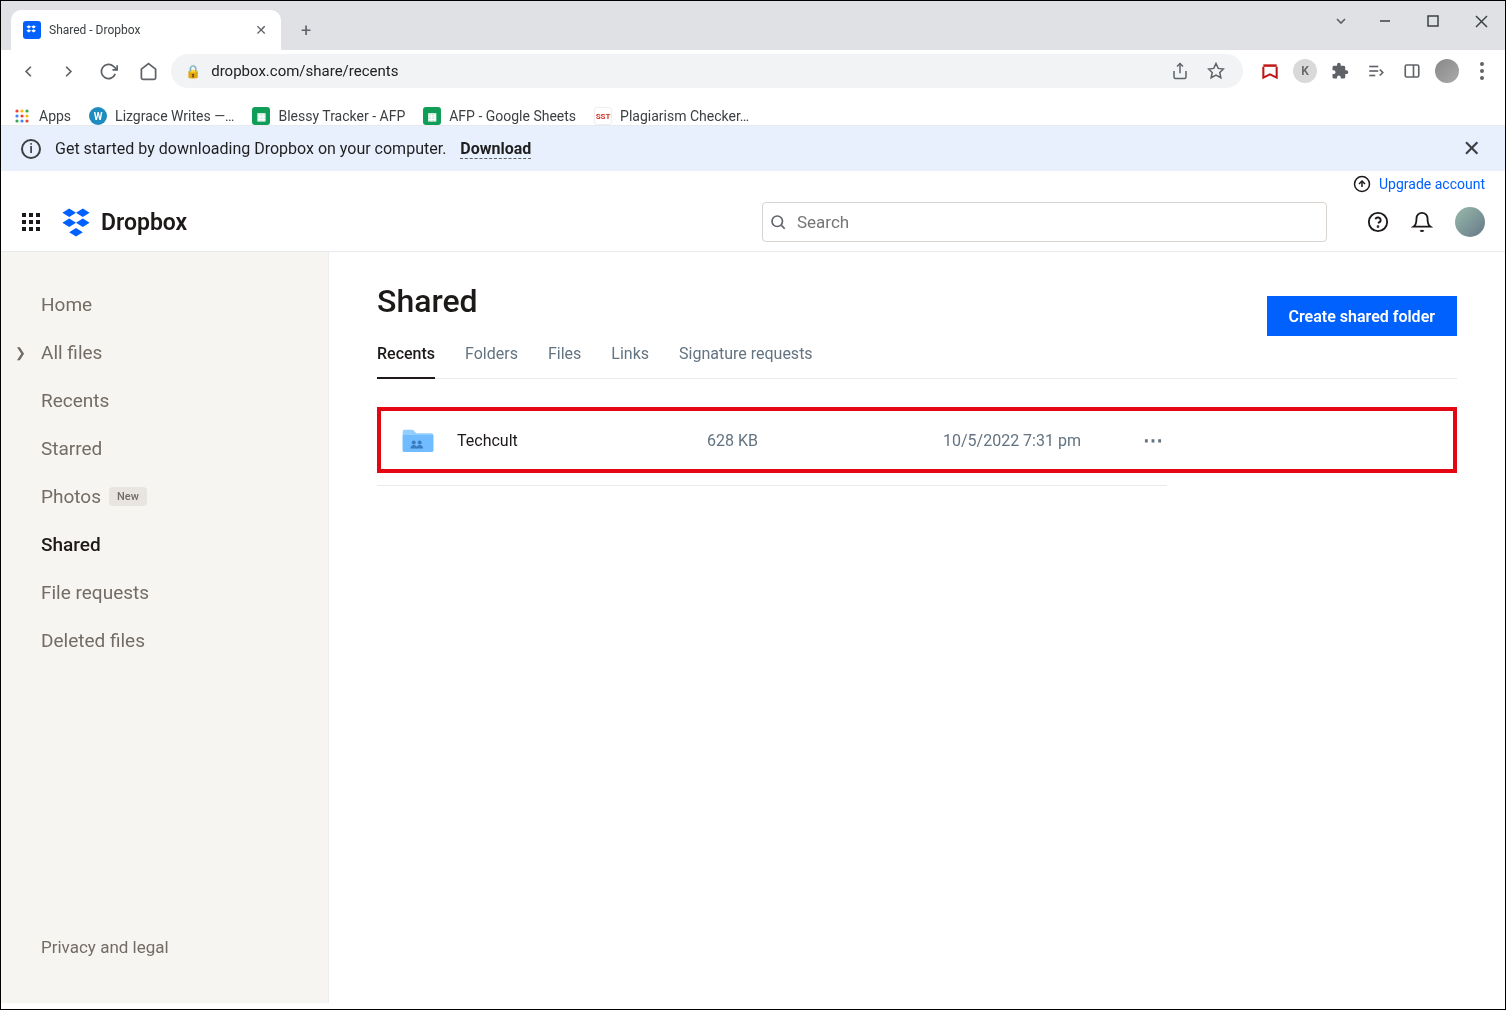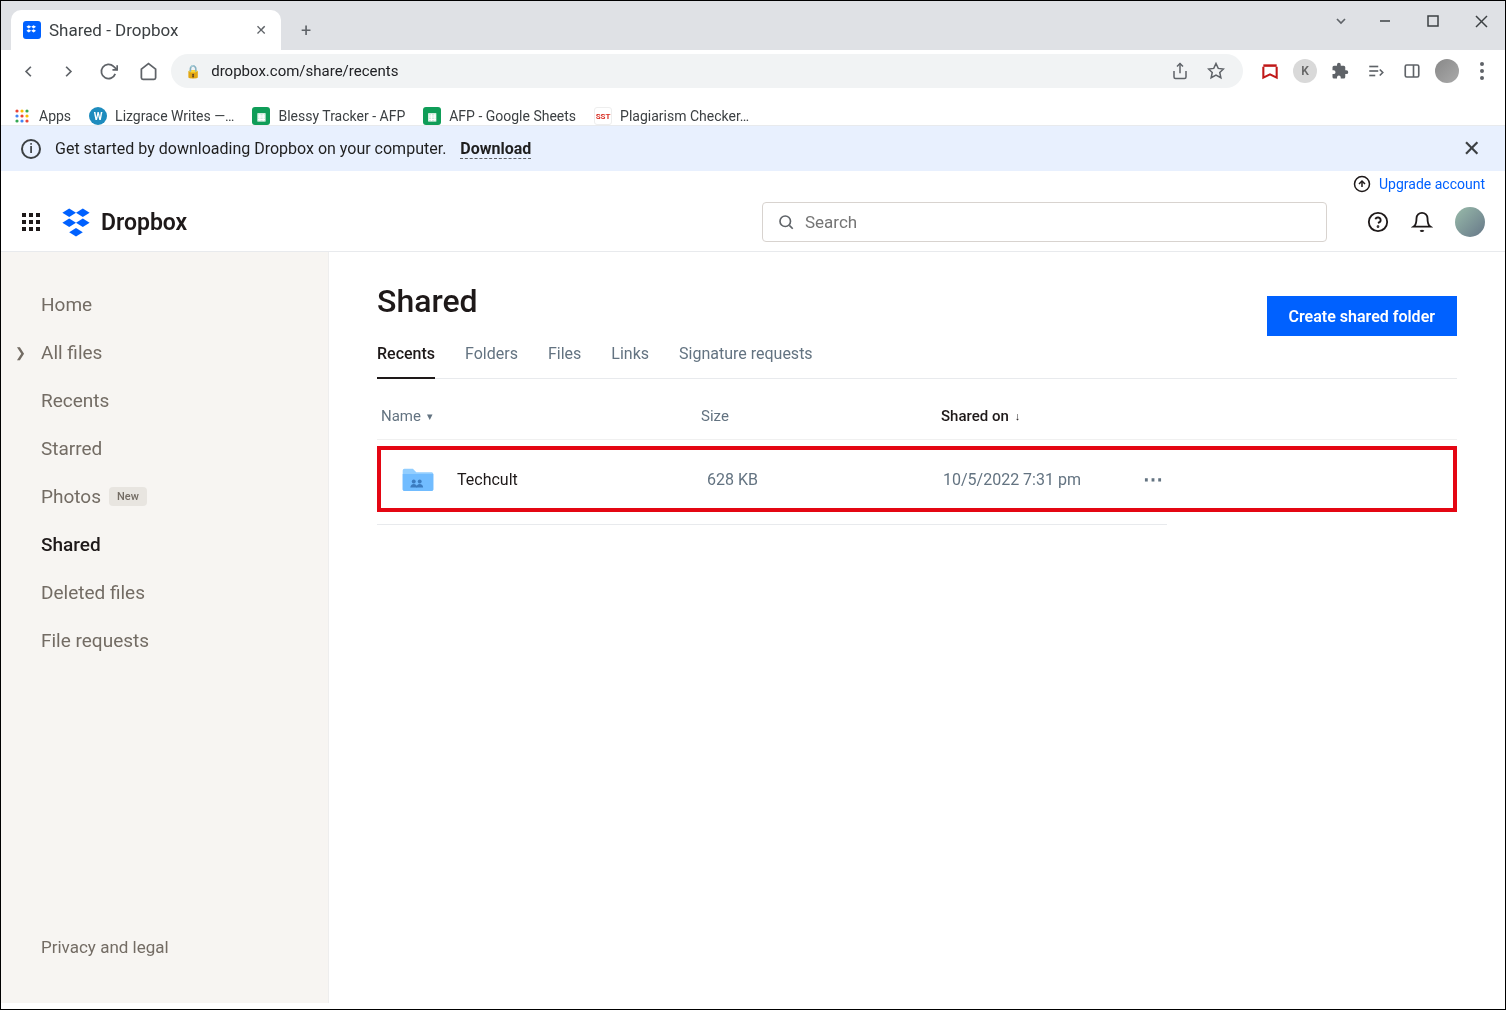--- a/index.html
+++ b/index.html
@@ -3,21 +3,21 @@
 <meta charset="utf-8">
 <style>
 * { margin:0; padding:0; box-sizing:border-box; font-family:-apple-system,BlinkMacSystemFont,"Segoe UI",Roboto,Helvetica,Arial,sans-serif; }
 body { width:1506px; height:1010px; background:#fff; overflow:hidden; border:1px solid #000; }
 
 
 .chrome-top { background:#dfe1e5; height:49px; display:flex; align-items:flex-end; padding-left:10px; position:relative; }
 .tab { background:#fff; border-radius:10px 10px 0 0; height:40px; width:270px; display:flex; align-items:center; padding:0 12px; gap:8px; }
 .favicon { width:18px; height:18px; background:#0061ff; border-radius:3px; display:flex; align-items:center; justify-content:center; }
 .favicon svg { width:12px; height:12px; }
-.tab-title { font-size:17px; color:#3c4043; flex:1; white-space:nowrap; overflow:hidden; }
+.tab-title { font-size:12px; color:#3c4043; flex:1; white-space:nowrap; overflow:hidden; }
 .tab-close { width:16px; height:16px; display:flex; align-items:center; justify-content:center; color:#5f6368; font-size:14px; cursor:pointer; }
 .new-tab { width:30px; height:30px; display:flex; align-items:center; justify-content:center; margin-left:10px; margin-bottom:5px; color:#5f6368; font-size:18px; cursor:pointer; }
 .window-controls { position:absolute; right:0; top:0; display:flex; height:40px; align-items:center; }
 .win-btn { width:48px; height:40px; display:flex; align-items:center; justify-content:center; color:#3c4043; font-size:14px; cursor:pointer; }
 .chevron-btn { width:40px; }
 
 .addr-bar { height:42px; background:#fff; display:flex; align-items:center; padding:0 10px; gap:6px; }
 .nav-ico { width:34px; height:34px; display:flex; align-items:center; justify-content:center; color:#5f6368; border-radius:50%; cursor:pointer; }
 .nav-ico svg { width:19px; height:19px; }
 .url-box { flex:1; height:34px; background:#f1f3f4; border-radius:17px; display:flex; align-items:center; padding:0 14px; gap:10px; color:#5f6368; font-size:15px; }
@@ -42,21 +42,21 @@
 
 .upgrade-row { display:flex; justify-content:flex-end; align-items:center; padding:4px 20px 0 0; gap:8px; }
 .upgrade-row .up-ico { width:18px; height:18px; }
 .upgrade-link { color:#0061ff; font-size:14px; cursor:pointer; }
 .dbx-header { height:58px; display:flex; align-items:center; padding:0 20px; gap:18px; }
 .grid-ico { width:20px; height:20px; cursor:pointer; }
 .dbx-logo { display:flex; align-items:center; gap:8px; cursor:pointer; }
 .dbx-logo svg { width:34px; height:34px; }
 .dbx-logo-text { font-size:23px; font-weight:600; color:#1e1919; }
 .search-wrap { margin-left:auto; }
-.search-box { width:565px; height:40px; border:1px solid #d8d3cf; border-radius:4px; display:flex; align-items:center; padding:0 14px; gap:10px; }
+.search-box { width:565px; height:40px; border:1px solid #d8d3cf; border-radius:4px; display:flex; align-items:center; padding:0 6px; gap:10px; }
 .search-box svg { width:18px; height:18px; color:#5f6368; }
 .search-box input { border:none; outline:none; font-size:17px; flex:1; background:transparent; color:#637381; }
 .hdr-icons { display:flex; align-items:center; gap:22px; margin-left:22px; }
 .hdr-ico { width:22px; height:22px; display:flex; align-items:center; justify-content:center; color:#1e1919; cursor:pointer; }
 .avatar { width:30px; height:30px; border-radius:50%; background:linear-gradient(135deg,#9ba,#678); cursor:pointer; }
 
 
 .main { display:flex; height:calc(100% - 49px - 42px - 34px - 45px - 28px - 58px); border-top:1px solid #e8eaed; }
 .sidebar { width:328px; background:#f7f5f2; padding:28px 0; display:flex; flex-direction:column; border-right:1px solid #eee; }
 .sb-item { height:48px; display:flex; align-items:center; padding:0 40px; font-size:19px; color:#736c64; cursor:pointer; gap:8px; position:relative; }
@@ -322,50 +322,39 @@
         <span>Starred</span>
       </div>
     <div class="sb-item">
         <span>Photos</span>
         <span class="badge">New</span>
       </div>
     <div class="sb-item active">
         <span>Shared</span>
       </div>
     <div class="sb-item">
+        <span>File requests</span>
+      </div>
+    <div class="sb-item">
         <span>Deleted files</span>
-      </div>
-    <div class="sb-item">
-        <span>File requests</span>
       </div>
     <div class="sb-footer">Privacy and legal</div>
   </div>
 
   <div class="content">
     <h1 class="page-title">Shared</h1>
     <button class="cta-btn">Create shared folder</button>
     <div class="tabs">
       <div class="tab-item active">Recents</div>
       <div class="tab-item">Folders</div>
       <div class="tab-item">Files</div>
       <div class="tab-item">Links</div>
       <div class="tab-item">Signature requests</div>
     </div>
 
-    <div class="tbl-head">
-      <div class="col-name">
-          <span>Name</span>
-          <span class="sort-arrow">▾</span>
-        </div>
-      <div class="col-size">Size</div>
-      <div class="col-shared">
-          <span>Shared on</span>
-          <span class="sort-arrow">↓</span>
-        </div>
-    </div>
 
     <div class="row-highlight">
       <div class="tbl-row">
         <div class="rname">
           <svg class="folder-ico" viewBox="0 0 40 32">
               <path d="M2 6a2 2 0 0 1 2-2h10l4 4h18a2 2 0 0 1 2 2v18a2 2 0 0 1-2 2H4a2 2 0 0 1-2-2z" fill="#92ceff"></path>
               <path d="M2 10h36v18a2 2 0 0 1-2 2H4a2 2 0 0 1-2-2z" fill="#71bcff"></path>
               <circle cx="15" cy="19" r="2.3" fill="#3b7bbf"></circle>
               <circle cx="22" cy="19" r="2.3" fill="#3b7bbf"></circle>
               <path d="M11 26c0-2.4 1.8-4 4-4s4 1.6 4 4" fill="#3b7bbf"></path>

